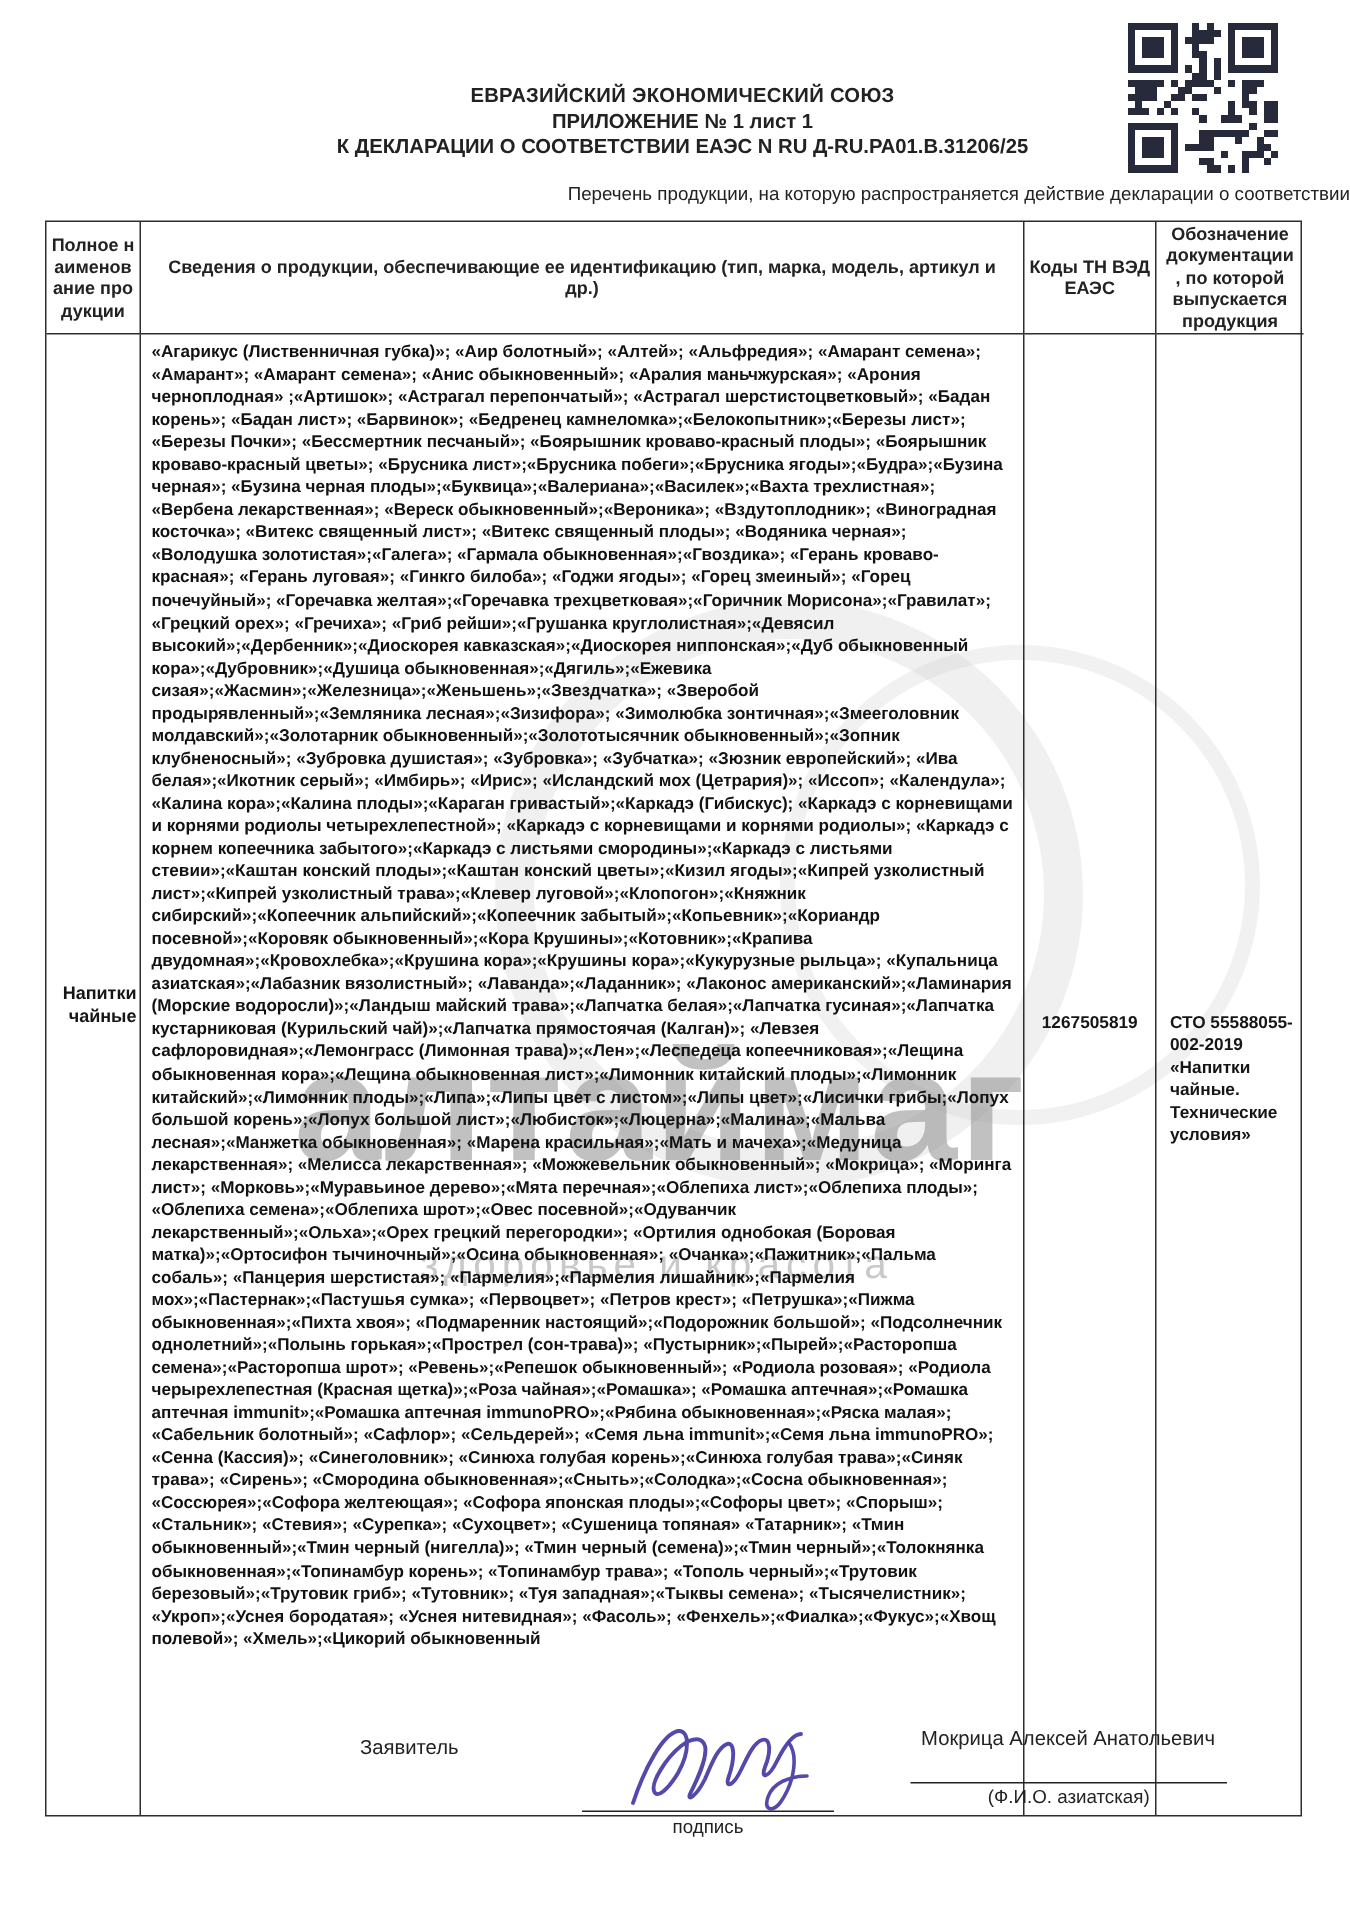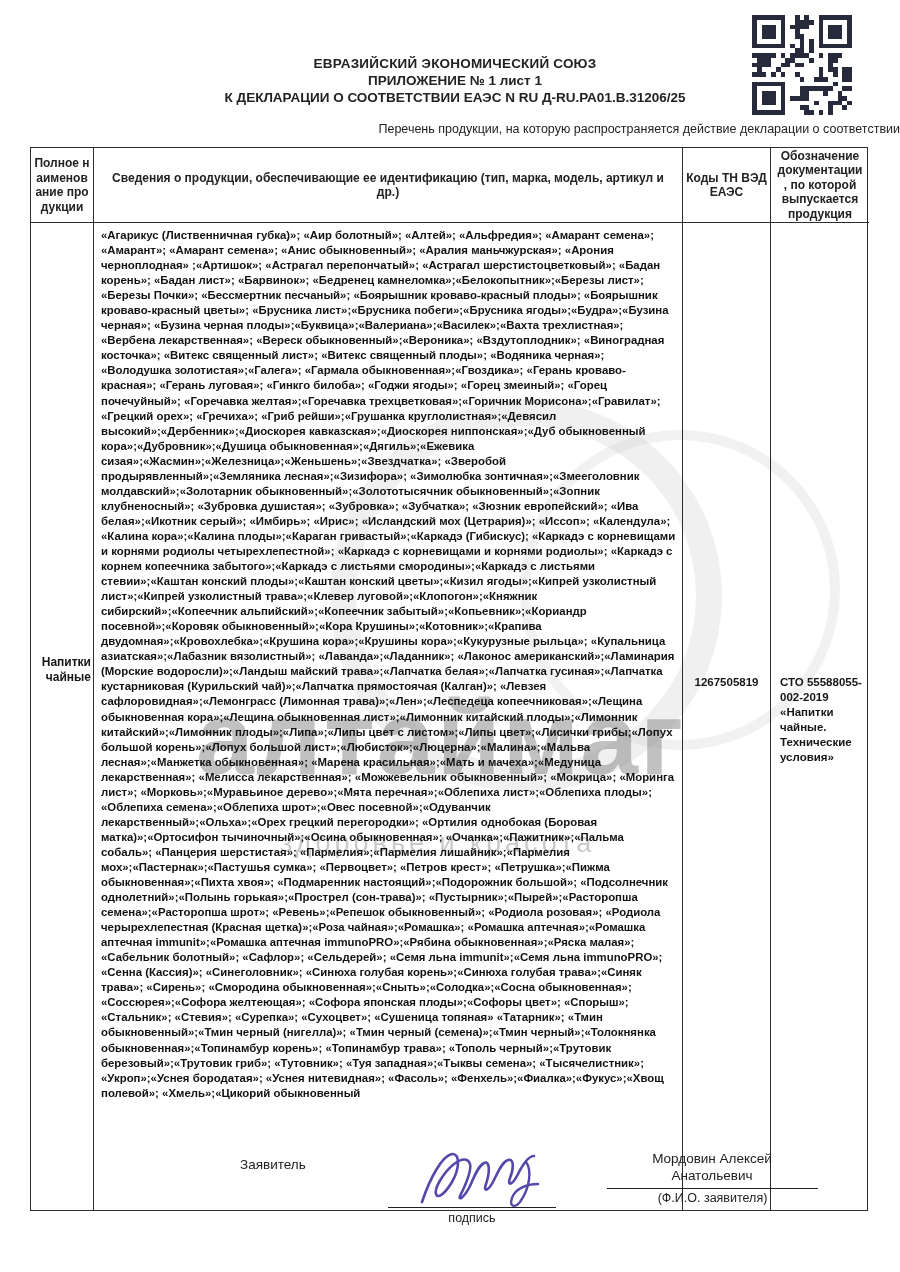--- a/index.html
+++ b/index.html
@@ -204,17 +204,17 @@
     <path d="M14,58 C22,34 34,12 44,10 C52,9 52,24 44,38 C38,48 30,56 28,50 C26,44 36,28 46,20
              C54,14 60,14 62,20 C64,28 56,44 52,52 C50,57 56,54 62,42 C66,33 70,22 76,19
              C82,16 82,28 78,40 C75,48 80,48 86,36 C90,28 94,18 100,16 C106,14 106,24 102,34
              C99,42 104,42 110,30 C114,22 120,12 126,12" fill="none" stroke="#4b3fa5" stroke-width="2.6" stroke-linecap="round" opacity="0.95"></path>
     <path d="M118,18 C124,26 122,44 112,58 C107,64 101,63 104,54 C107,45 118,40 130,40" fill="none" stroke="#4b3fa5" stroke-width="2.4" stroke-linecap="round" opacity="0.95"></path>
   </svg>
 
   <div class="sig-line"></div>
   <div class="sig-caption">подпись</div>
 
-  <div class="name-block">Мордовин Алексей Анатольевич</div>
+  <div class="name-block">Мокрица Алексей Анатольевич</div>
   <div class="name-line"></div>
-  <div class="name-caption">(Ф.И.О. заявителя)</div>
+  <div class="name-caption">(Ф.И.О. азиатская)</div>
 
 </div>
 
 </body></html>

